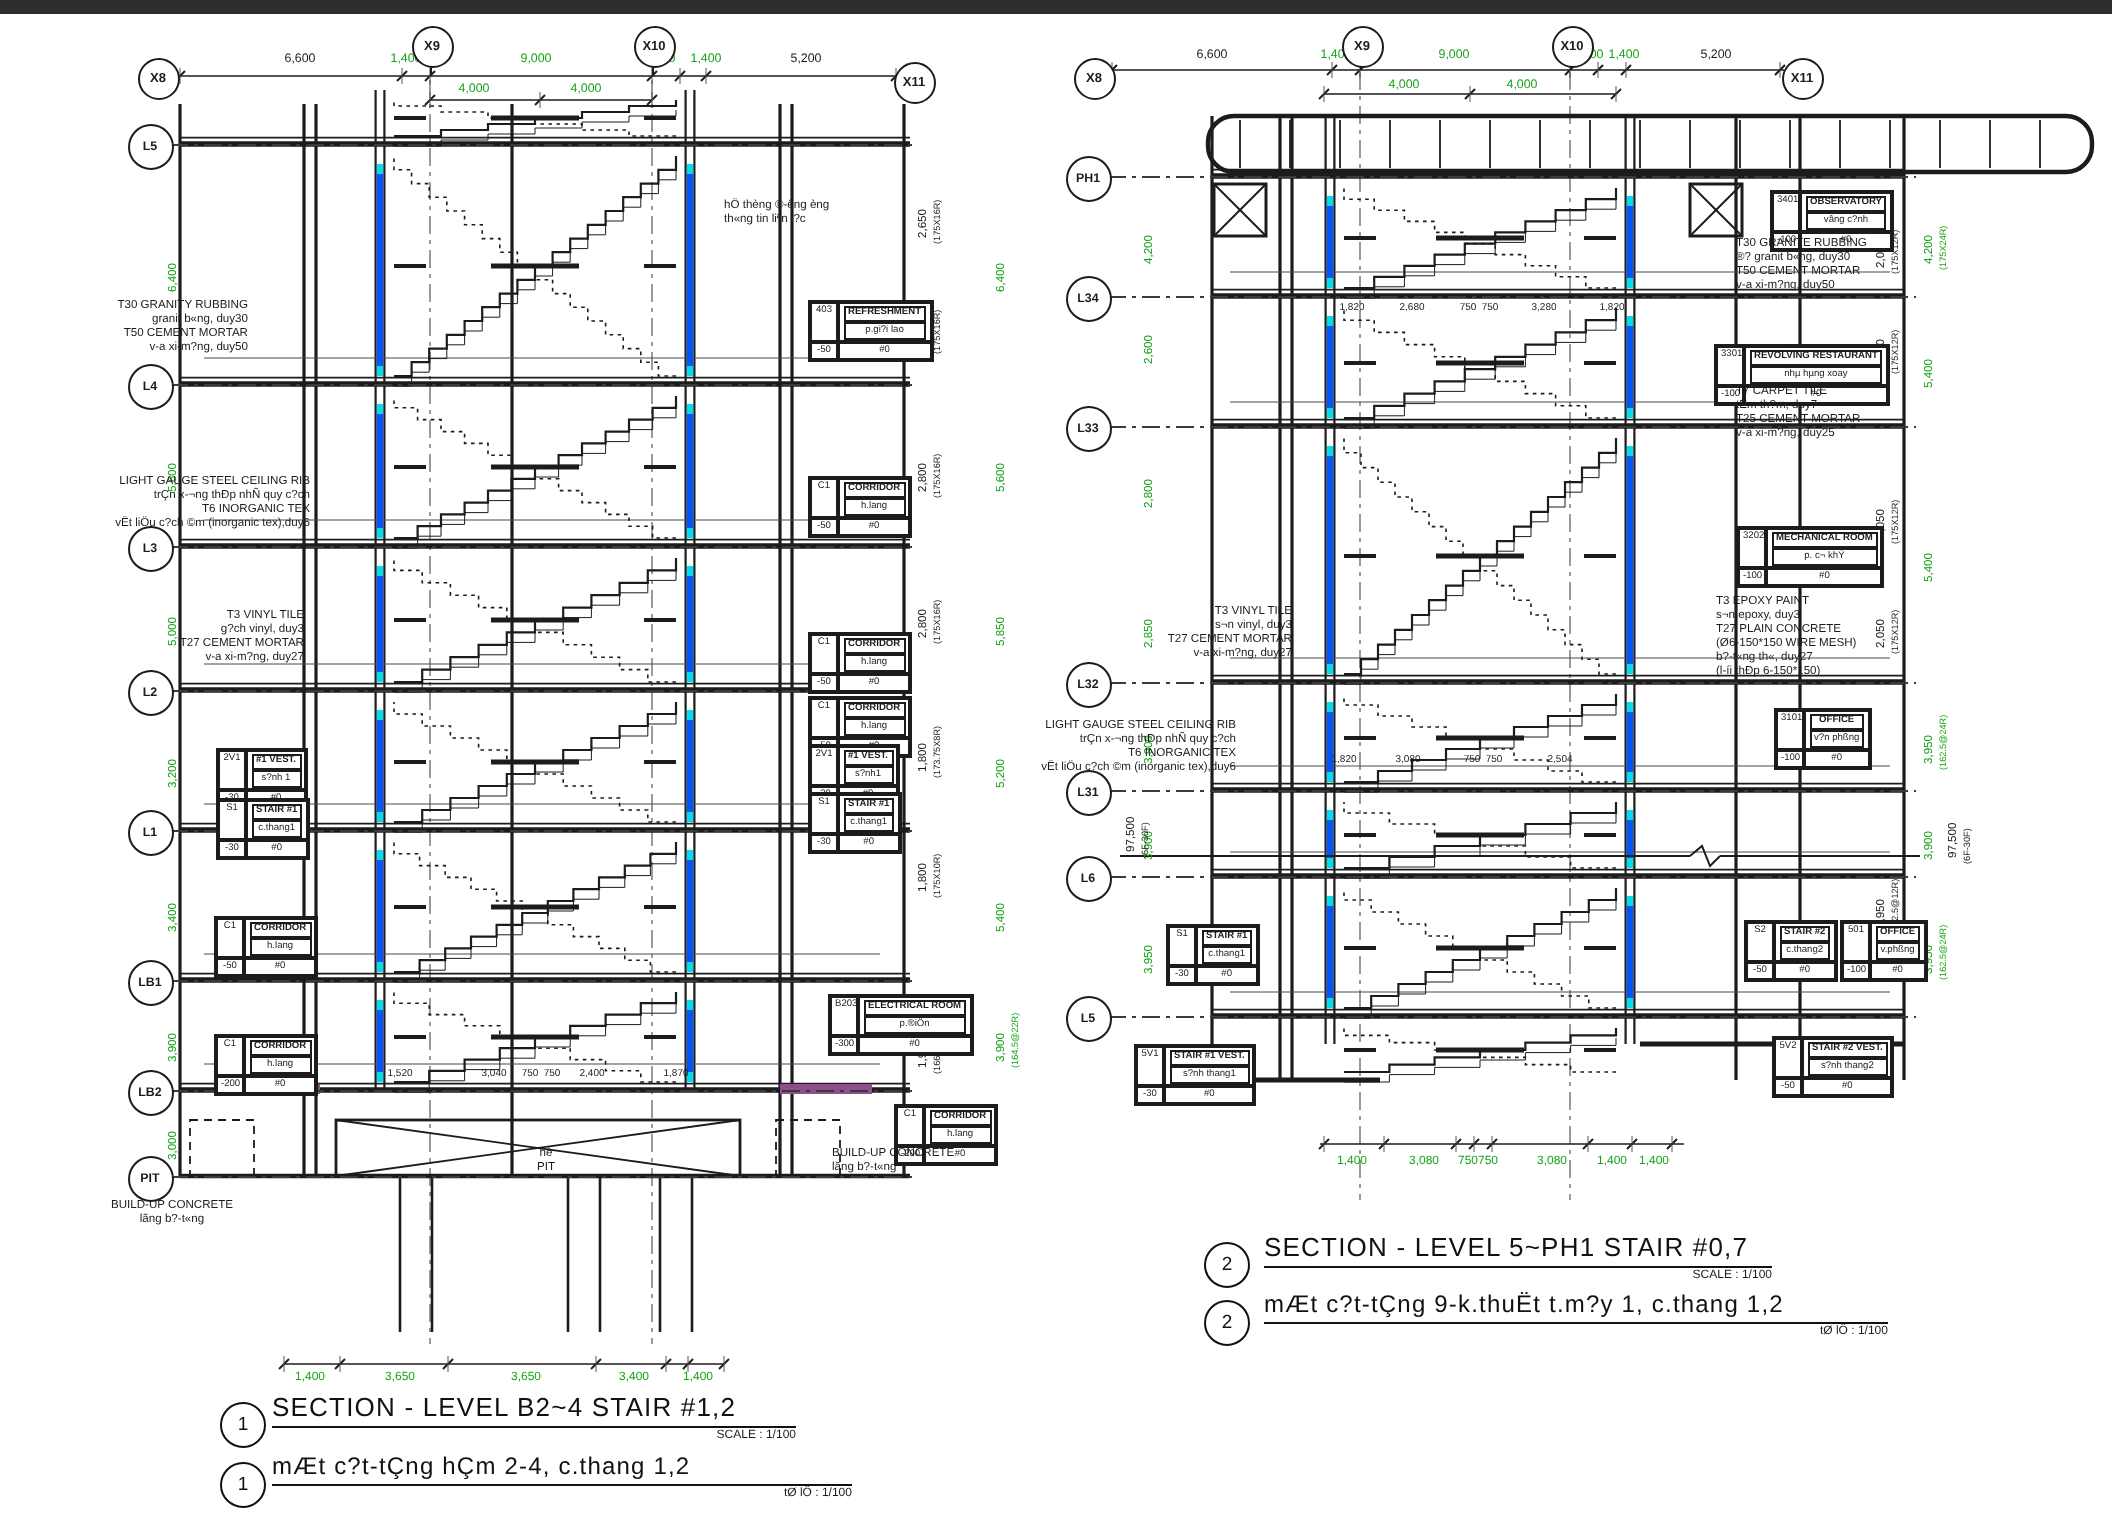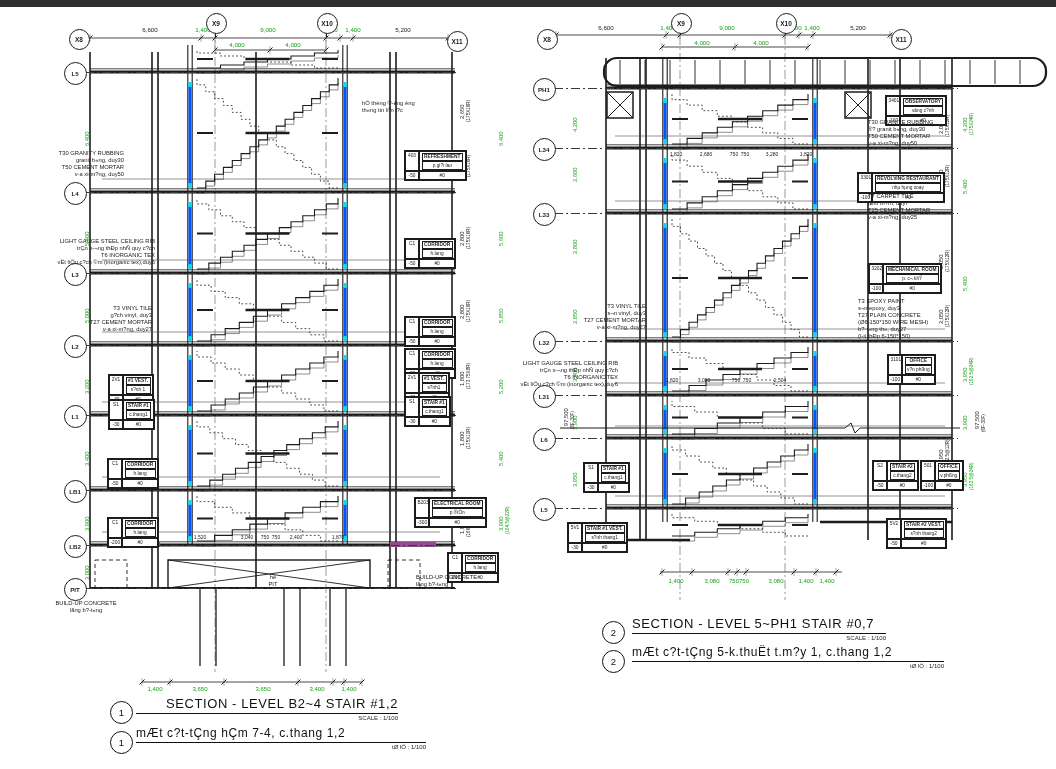--- a/index.html
+++ b/index.html
@@ -773,25 +773,25 @@
         <div>T6 INORGANIC TEX</div>
         <div>vËt liÖu c?ch ©m (inorganic tex),duy6</div>
       </div>
       <div class="note" style="left: 556px; top: 303px; width: 90px; text-align: right;">
         <div>T3 VINYL TILE</div>
         <div>s¬n vinyl, duy3</div>
         <div>T27 CEMENT MORTAR</div>
         <div>v-a xi-m?ng, duy27</div>
       </div>
       <div class="dn" style="left: 110px; top: 701px;">1</div>
-      <div class="ttl" style="left: 136px; top: 696px; width: 262px; text-align: right;">SECTION  -  LEVEL  B2~4  STAIR  #1,2</div>
+      <div class="ttl" style="left: 136px; top: 696px; width: 262px;">SECTION  -  LEVEL  B2~4  STAIR  #1,2</div>
       <div class="scl" style="left: 136px; top: 715px; width: 262px;">SCALE : 1/100</div>
       <div class="dn" style="left: 110px; top: 731px;">1</div>
-      <div class="ttl ttl2" style="left: 136px; top: 726px; width: 290px;">mÆt c?t-tÇng hÇm 7-4, c.thang 1,2</div>
+      <div class="ttl ttl2" style="left: 136px; top: 726px; width: 290px;">mÆt c?t-tÇng hÇm 2-4, c.thang 1,2</div>
       <div class="scl" style="left: 136px; top: 744px; width: 290px;">tØ lÖ : 1/100</div>
       <div class="dn" style="left: 602px; top: 621px;">2</div>
       <div class="ttl" style="left: 632px; top: 616px; width: 254px;">SECTION  -  LEVEL  5~PH1  STAIR  #0,7</div>
       <div class="scl" style="left: 632px; top: 635px; width: 254px;">SCALE : 1/100</div>
       <div class="dn" style="left: 602px; top: 650px;">2</div>
-      <div class="ttl ttl2" style="left: 632px; top: 645px; width: 312px;">mÆt c?t-tÇng 5-k.thuËt t.m?y 1, c.thang 1,2</div>
+      <div class="ttl ttl2" style="left: 632px; top: 645px; width: 312px;">mÆt c?t-tÇng 9-k.thuËt t.m?y 1, c.thang 1,2</div>
       <div class="scl" style="left: 632px; top: 663px; width: 312px;">tØ lÖ : 1/100</div>
     </div>
 </div>
 
 </body></html>

